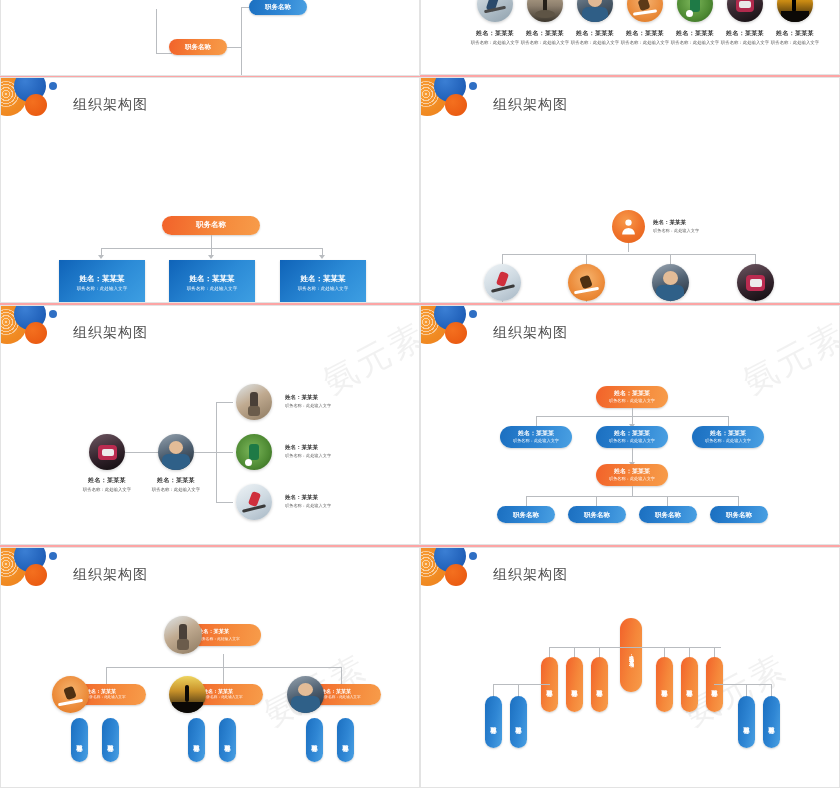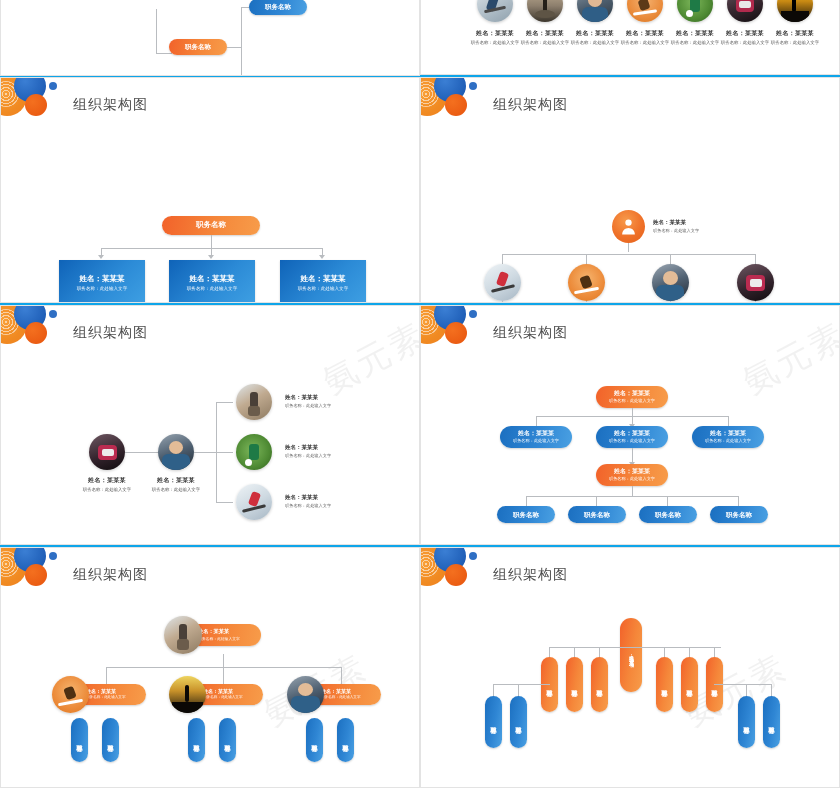--- a/index.html
+++ b/index.html
@@ -5,21 +5,21 @@
   * { box-sizing: border-box; margin: 0; padding: 0; }
   html, body {
     width: 840px; height: 788px;
     background: #e9e9e9;
     font-family: "Liberation Sans", "DejaVu Sans", sans-serif;
     overflow: hidden;
   }
   .grid {
     position: relative;
     width: 840px; height: 788px;
-    background: #0ea5e9;
+    background: #fca5a5;
   }
   .slide {
     position: absolute;
     background: #ffffff;
     overflow: hidden;
     border: 1px solid #e3e3e3;
   }
   
   .logo { position: absolute; left: -14px; top: -8px; width: 90px; height: 62px; }
   .logo .c { position: absolute; border-radius: 50%; }

